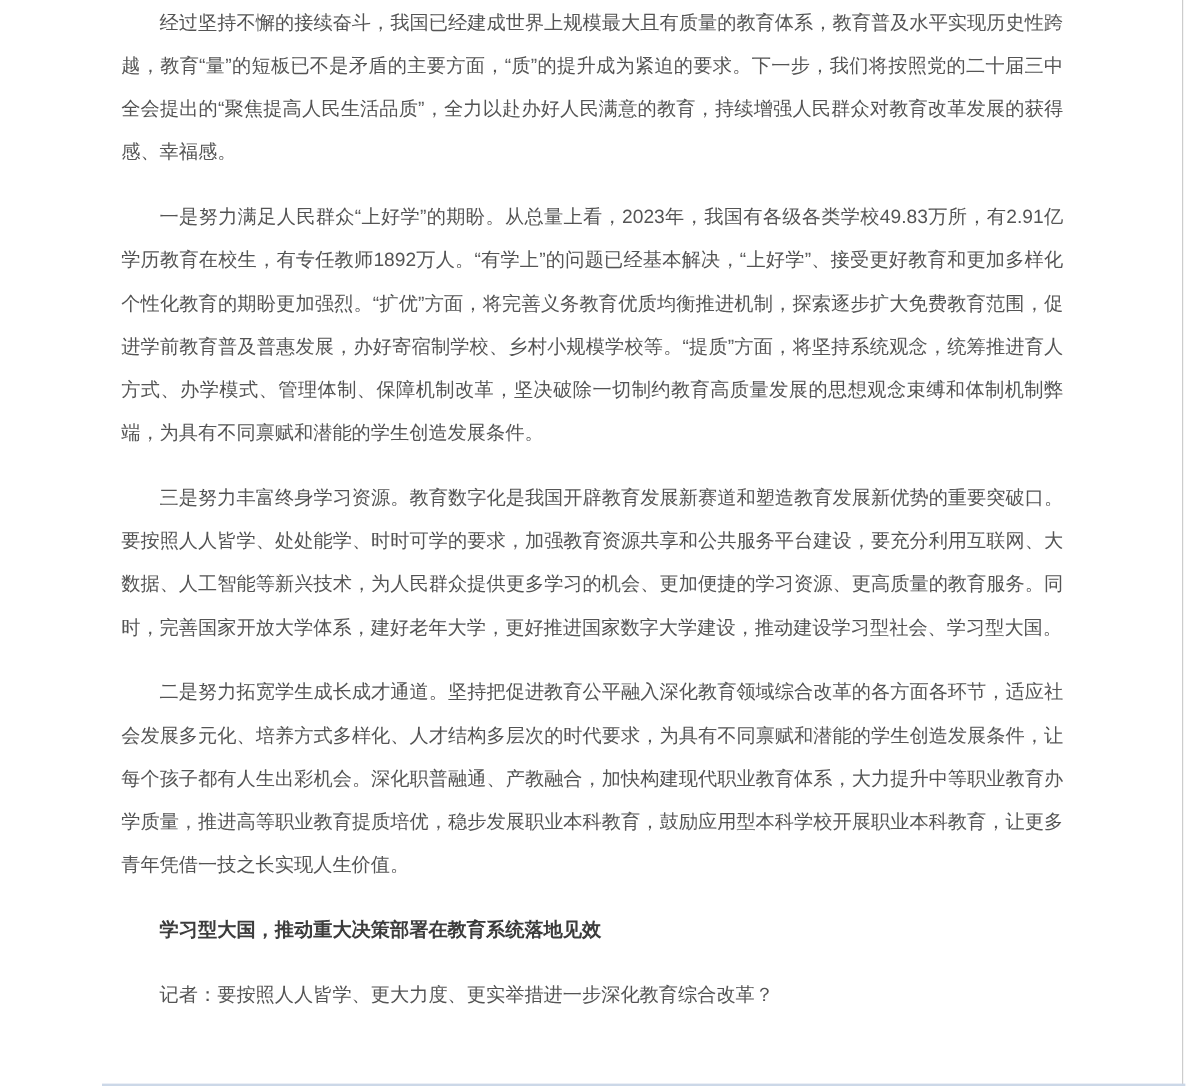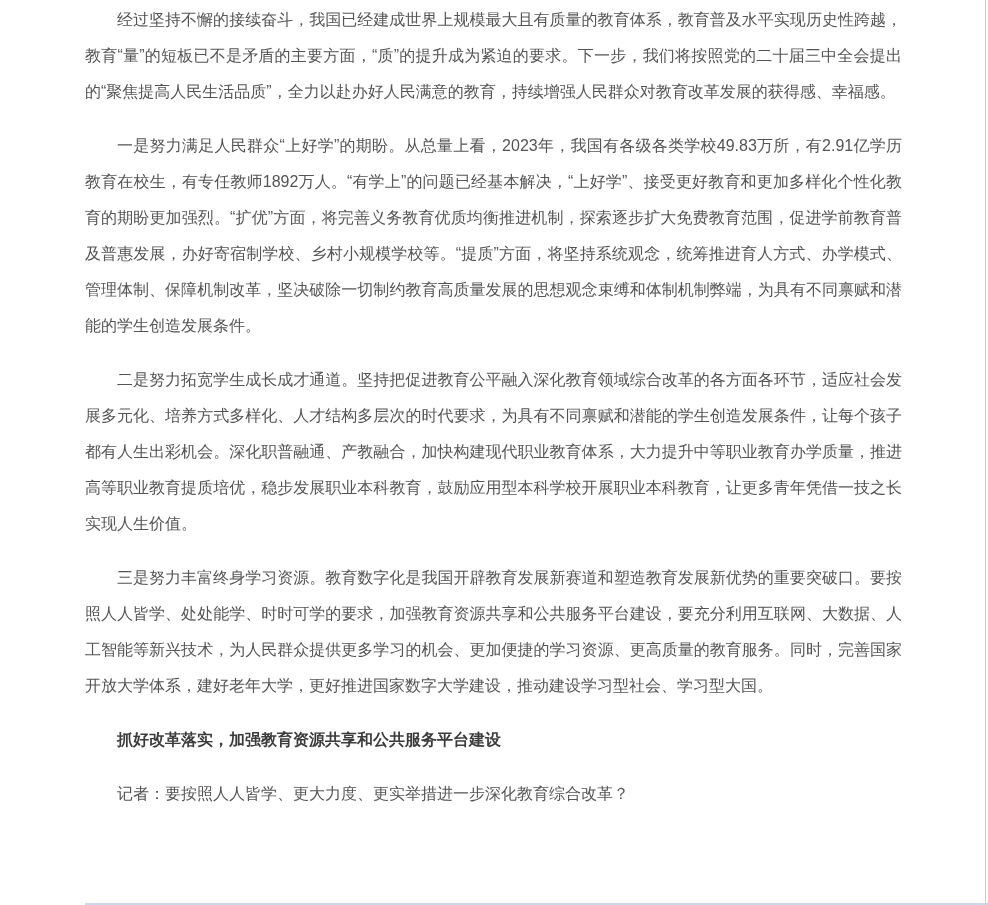--- a/index.html
+++ b/index.html
@@ -17,21 +17,21 @@
   .article {
     box-sizing: border-box;
     width: 988px;
     padding: 2px 86px 0 85px;
     font-size: 16px;
     line-height: 36px;
     color: #545454;
     text-align: justify;
   }
   .article p {
-    margin: 18px 0;
+    margin: 18px 16px;
     text-indent: 2em;
   }
   .article p:first-child {
     margin-top: 0;
   }
   .article p.heading {
     font-weight: bold;
     color: #3c3c3c;
   }
   .page-right-border {
@@ -50,20 +50,20 @@
     height: 2px;
     background: #ccd8e8;
   }
 </style>
 </head>
 <body>
 
 <div class="article">
   <p>经过坚持不懈的接续奋斗，我国已经建成世界上规模最大且有质量的教育体系，教育普及水平实现历史性跨越，教育“量”的短板已不是矛盾的主要方面，“质”的提升成为紧迫的要求。下一步，我们将按照党的二十届三中全会提出的“聚焦提高人民生活品质”，全力以赴办好人民满意的教育，持续增强人民群众对教育改革发展的获得感、幸福感。</p>
   <p>一是努力满足人民群众“上好学”的期盼。从总量上看，2023年，我国有各级各类学校49.83万所，有2.91亿学历教育在校生，有专任教师1892万人。“有学上”的问题已经基本解决，“上好学”、接受更好教育和更加多样化个性化教育的期盼更加强烈。“扩优”方面，将完善义务教育优质均衡推进机制，探索逐步扩大免费教育范围，促进学前教育普及普惠发展，办好寄宿制学校、乡村小规模学校等。“提质”方面，将坚持系统观念，统筹推进育人方式、办学模式、管理体制、保障机制改革，坚决破除一切制约教育高质量发展的思想观念束缚和体制机制弊端，为具有不同禀赋和潜能的学生创造发展条件。</p>
+  <p>三是努力丰富终身学习资源。教育数字化是我国开辟教育发展新赛道和塑造教育发展新优势的重要突破口。要按照人人皆学、处处能学、时时可学的要求，加强教育资源共享和公共服务平台建设，要充分利用互联网、大数据、人工智能等新兴技术，为人民群众提供更多学习的机会、更加便捷的学习资源、更高质量的教育服务。同时，完善国家开放大学体系，建好老年大学，更好推进国家数字大学建设，推动建设学习型社会、学习型大国。</p>
   <p>二是努力拓宽学生成长成才通道。坚持把促进教育公平融入深化教育领域综合改革的各方面各环节，适应社会发展多元化、培养方式多样化、人才结构多层次的时代要求，为具有不同禀赋和潜能的学生创造发展条件，让每个孩子都有人生出彩机会。深化职普融通、产教融合，加快构建现代职业教育体系，大力提升中等职业教育办学质量，推进高等职业教育提质培优，稳步发展职业本科教育，鼓励应用型本科学校开展职业本科教育，让更多青年凭借一技之长实现人生价值。</p>
-  <p>三是努力丰富终身学习资源。教育数字化是我国开辟教育发展新赛道和塑造教育发展新优势的重要突破口。要按照人人皆学、处处能学、时时可学的要求，加强教育资源共享和公共服务平台建设，要充分利用互联网、大数据、人工智能等新兴技术，为人民群众提供更多学习的机会、更加便捷的学习资源、更高质量的教育服务。同时，完善国家开放大学体系，建好老年大学，更好推进国家数字大学建设，推动建设学习型社会、学习型大国。</p>
-  <p class="heading">抓好改革落实，加强教育资源共享和公共服务平台建设</p>
+  <p class="heading">学习型大国，推动重大决策部署在教育系统落地见效</p>
   <p>记者：要按照人人皆学、更大力度、更实举措进一步深化教育综合改革？</p>
 </div>
 
 <div class="page-right-border"></div>
 <div class="bottom-divider"></div>
 
 </body></html>

